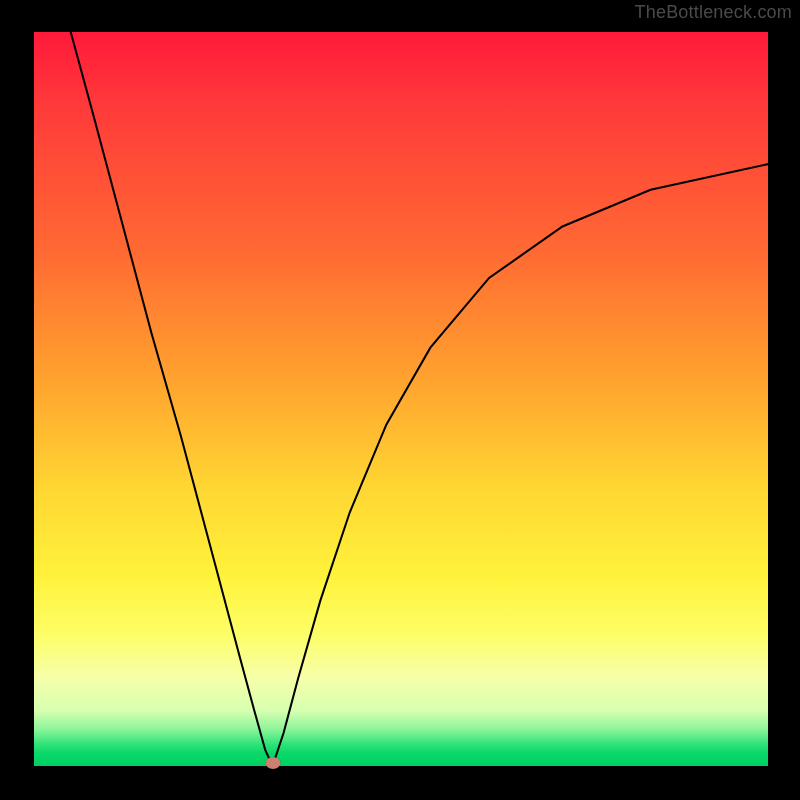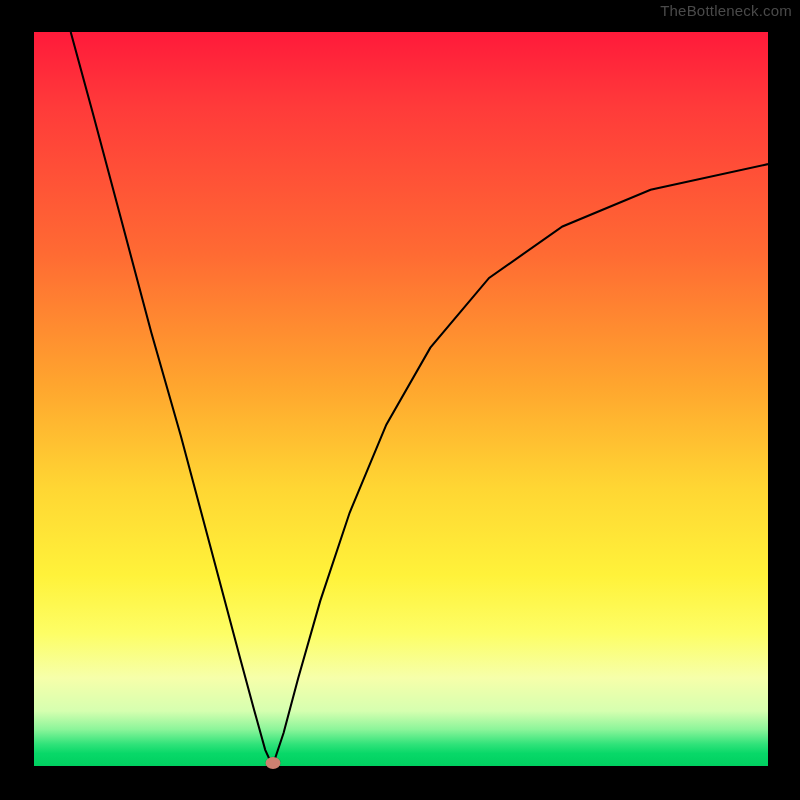--- a/index.html
+++ b/index.html
@@ -15,21 +15,21 @@
     position: relative;
     width: 800px;
     height: 800px;
     background: #000;
   }
   .watermark {
     position: absolute;
     top: 2px;
     right: 8px;
     color: #4a4a4a;
-    font-size: 15px;
+    font-size: 18px;
     font-weight: 400;
     letter-spacing: 0.2px;
     z-index: 10;
   }
   .plot-area {
     position: absolute;
     left: 34px;
     top: 32px;
     width: 734px;
     height: 734px;

